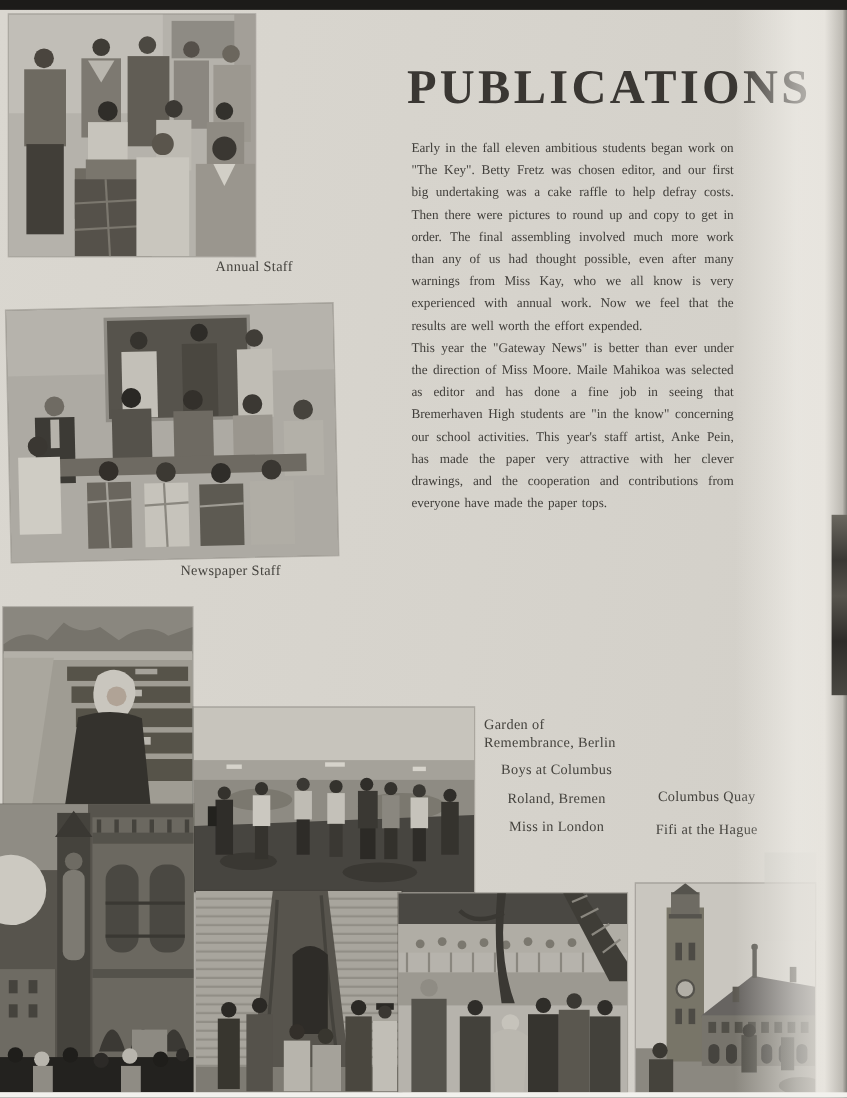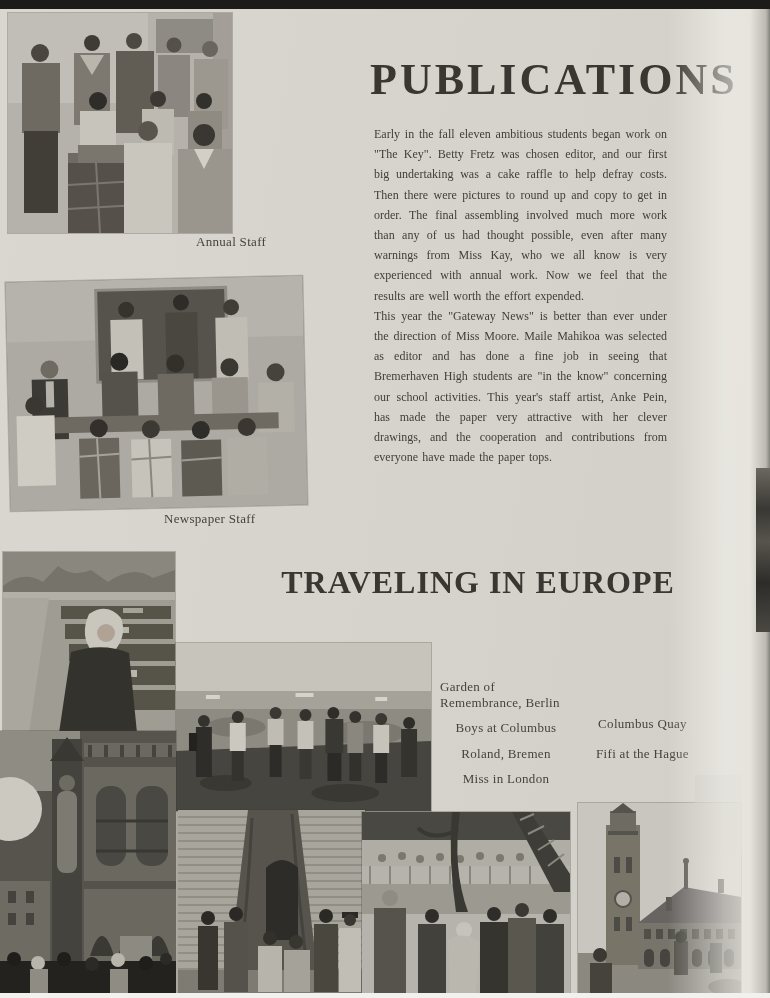--- a/index.html
+++ b/index.html
@@ -13,21 +13,21 @@
            text-align:left;letter-spacing:.3px;}
   .big-title{position:absolute;z-index:2;text-align:center;font-weight:bold;color:#3a3733;}
   #pub-title{left:370px;top:54px;width:322px;font-size:44px;letter-spacing:3px;}
   #trav-title{left:258px;top:564px;width:440px;font-size:32px;letter-spacing:1px;}
   .bodycopy{position:absolute;left:374px;top:124px;width:293px;z-index:2;
             font-size:12px;line-height:20.2px;color:#403e3a;text-align:justify;word-spacing:1.2px;}
   .bodycopy p{margin:0;}
   #annual-caption{left:196px;top:234px;width:130px;}
   #newspaper-caption{left:164px;top:511px;width:160px;}
   .cap-col{position:absolute;z-index:2;display:flex;flex-direction:column;align-items:center;}
-  #left-captions{left:440px;top:679px;width:132px;gap:10px;}
+  #left-captions{left:440px;top:651px;width:132px;gap:10px;}
   #right-captions{left:580px;top:716px;width:125px;gap:14px;}
   .cap-col .caption{position:static;}
   
   #top-bar{left:0;top:0;width:770px;height:9px;background:#1c1b19;z-index:6;}
   #bottom-strip{left:0;top:993px;width:770px;height:5px;background:#f2f1ed;z-index:6;}
   #page-curl{left:668px;top:0;width:102px;height:998px;z-index:5;pointer-events:none;
      background:linear-gradient(to right, rgba(246,244,239,0) 0%, rgba(248,246,241,.55) 55%,
         rgba(236,233,227,.8) 80%, rgba(186,183,176,.9) 96%, rgba(126,124,118,.95) 100%);}
   #edge-fragment{left:756px;top:468px;width:14px;height:164px;z-index:6;
      background:linear-gradient(#6b6860 0%, #3a3834 25%, #57544d 45%, #2e2c29 70%, #4a4842 100%);}
@@ -133,21 +133,20 @@
     </svg>
   </div>
   <div class="caption" id="newspaper-caption">Newspaper Staff</div>
 
   <div class="big-title" id="pub-title">PUBLICATIONS</div>
   <div class="bodycopy">
     <p>Early in the fall eleven ambitious students began work on "The Key". Betty Fretz was chosen editor, and our first big undertaking was a cake raffle to help defray costs. Then there were pictures to round up and copy to get in order. The final assembling involved much more work than any of us had thought possible, even after many warnings from Miss Kay, who we all know is very experienced with annual work. Now we feel that the results are well worth the effort expended.</p>
     <p>This year the "Gateway News" is better than ever under the direction of Miss Moore. Maile Mahikoa was selected as editor and has done a fine job in seeing that Bremerhaven High students are "in the know" concerning our school activities. This year's staff artist, Anke Pein, has made the paper very attractive with her clever drawings, and the cooperation and contributions from everyone have made the paper tops.</p>
   </div>
 
-  <div class="big-title" id="trav-title">TRAVELING IN EUROPE</div>
 
   <div class="cap-col" id="left-captions">
     <div class="caption">Garden of Remembrance, Berlin</div>
     <div class="caption">Boys at Columbus</div>
     <div class="caption">Roland, Bremen</div>
     <div class="caption">Miss in London</div>
   </div>
   <div class="cap-col" id="right-captions">
     <div class="caption">Columbus Quay</div>
     <div class="caption">Fifi at the Hague</div>

